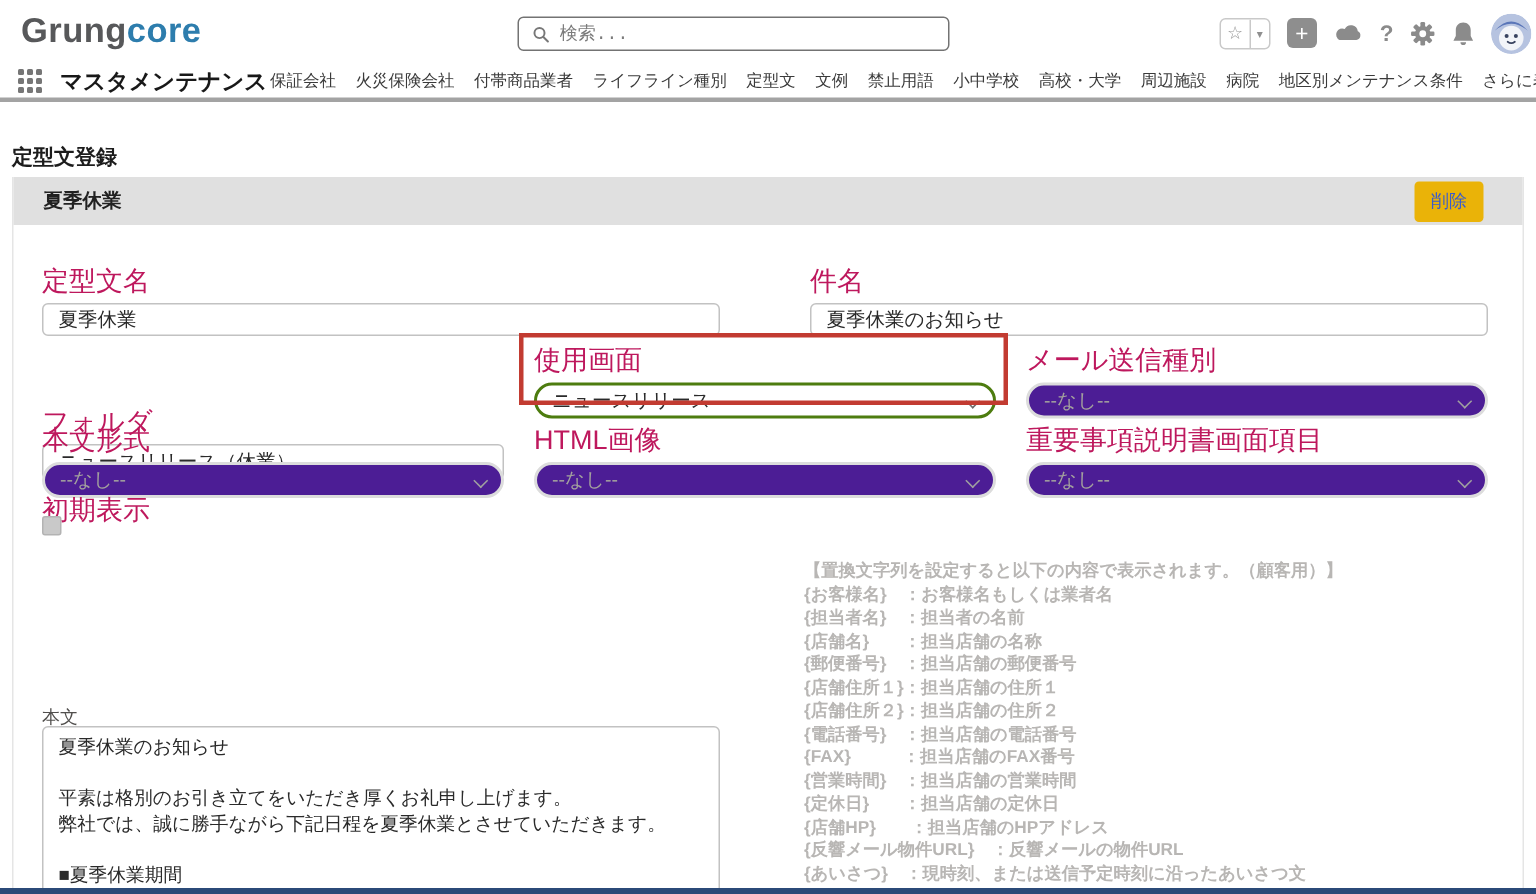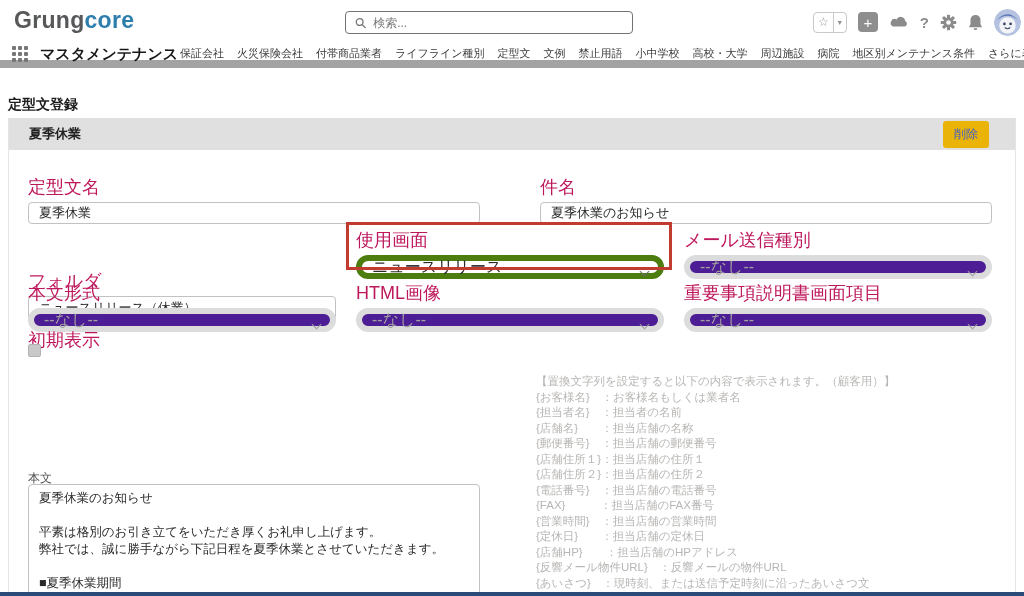--- a/index.html
+++ b/index.html
@@ -7,34 +7,34 @@
   body { font-family:"Liberation Sans", sans-serif; }
   .screen { position:relative; width:1024px; height:596px; background:#fff; overflow:hidden; }
 
   
   .topbar { position:absolute; top:0; left:0; width:100%; height:42px; background:#fff; }
   .logo { position:absolute; left:14px; top:7px; font-size:23px; font-weight:600; letter-spacing:.3px; cursor:pointer; }
   .logo .p1 { color:#57585a; }
   .logo .p2 { color:#2d7dad; }
 
   .search { position:absolute; left:345px; top:11px; width:288px; height:23px; border:1px solid #737373; border-radius:4px; display:flex; align-items:center; gap:7px; padding:0 9px; background:#fff; }
-  .search input { border:none; outline:none; width:100%; font-size:12px; color:#444; background:transparent; font-family:Liberation Sans, sans-serif; }
+  .search input { border:none; outline:none; width:100%; font-size:12px; color:#444; background:transparent; font-family:Liberation Mono, monospace; }
   .search input::placeholder { color:#7b7b7b; }
 
   .top-icons { position:absolute; right:3px; top:8px; height:28px; display:flex; align-items:center; gap:11px; }
   .fav-group { display:flex; height:21px; border:1px solid #c9c9c9; border-radius:4px; overflow:hidden; }
   .fav-star { width:19px; display:flex; align-items:center; justify-content:center; color:#999; font-size:12px; cursor:pointer; }
   .fav-caret { width:13px; display:flex; align-items:center; justify-content:center; border-left:1px solid #c9c9c9; color:#8f8f8f; font-size:8px; cursor:pointer; }
   .icon-add { width:20px; height:20px; background:#8e8e8e; border-radius:4px; color:#fff; font-size:15px; line-height:1; display:flex; align-items:center; justify-content:center; cursor:pointer; }
   .plain-icon { display:flex; align-items:center; justify-content:center; cursor:pointer; }
   .help-q { color:#8b8b8b; font-size:15px; font-weight:bold; cursor:pointer; }
   .avatar { width:27px; height:27px; border-radius:50%; overflow:hidden; cursor:pointer; }
 
   
-  .navbar { position:absolute; top:42px; left:0; width:100%; height:26px; border-bottom:8px solid #a3a3a3; background:#fff; }
+  .navbar { position:absolute; top:42px; left:0; width:100%; height:26px; border-bottom:3px solid #a3a3a3; background:#fff; }
   .waffle { position:absolute; left:12px; top:4px; display:grid; grid-template-columns:repeat(3,4px); grid-auto-rows:4px; gap:2px; cursor:pointer; }
   .waffle span { width:4px; height:4px; background:#767676; border-radius:1px; }
   .app-name { position:absolute; left:40px; top:3px; font-size:15px; font-weight:bold; color:#181818; cursor:pointer; white-space:nowrap; }
   .nav-tabs { position:absolute; left:180px; top:0; height:23px; display:flex; align-items:center; gap:13px; font-size:11px; color:#3a3a3a; white-space:nowrap; }
   .nav-tab { cursor:pointer; }
   .nav-more { display:flex; align-items:center; gap:5px; cursor:pointer; }
 
   
   .page-title { position:absolute; left:8px; top:96px; font-size:14px; font-weight:bold; color:#1c1c1c; }
 
@@ -42,32 +42,32 @@
   .card-header { height:32px; background:#e0e0e0; display:flex; align-items:center; justify-content:space-between; padding:0 26px 0 20px; }
   .card-title { font-size:13px; font-weight:bold; color:#212121; }
   .delete-btn { background:#eab308; border:none; border-radius:3px; color:#3a5ccc; font-size:12px; padding:5px 11px; cursor:pointer; font-family:inherit; }
   .card-body { position:relative; height:calc(100% - 32px); }
 
   .fld { position:absolute; }
   .f-label { font-size:18px; color:#be185d; margin-bottom:3px; white-space:nowrap; }
   .text-input { width:100%; height:22px; border:1px solid #c2c2c2; border-radius:4px; padding:0 10px; font-size:13px; color:#2a2a2a; background:#fff; font-family:inherit; outline:none; }
   .text-input.h24 { height:24px; }
 
-  .select { position:relative; height:24px; border:6px solid #4d7c0f; border-radius:12px; background:#fff; display:flex; align-items:center; padding:0 26px 0 10px; font-size:16px; color:#2a2a2a; cursor:pointer; }
+  .select { position:relative; height:24px; border:2px solid #4d7c0f; border-radius:12px; background:#fff; display:flex; align-items:center; padding:0 26px 0 10px; font-size:13px; color:#2a2a2a; cursor:pointer; }
   .select .chev { position:absolute; right:10px; top:7px; width:7px; height:7px; border-right:1.5px solid #6b6b6b; border-bottom:1.5px solid #6b6b6b; transform:rotate(45deg); }
   .select.disabled { background:#4c1d95; border-color:#dcdcdc; color:#a3a19e; }
   .select.disabled .chev { border-color:#a0a0a0; }
   .select span { overflow:hidden; text-overflow:ellipsis; white-space:nowrap; }
 
   .red-annotation { position:absolute; left:337px; top:72px; width:326px; height:48px; border:3px solid #c23b31; pointer-events:none; z-index:6; }
 
   .checkbox { position:absolute; left:19px; top:194px; width:13px; height:13px; background:#c9c9c9; border:1px solid #b3b3b3; border-radius:2px; cursor:pointer; }
 
   .hint { position:absolute; left:527px; top:224px; width:478px; font-size:11.5px; line-height:15.5px; color:#b8b6b4; }
-  .hint-line { white-space:pre; }
+  .hint-line { white-space:pre;font-weight:bold; }
 
   .body-label { position:absolute; left:19px; top:320px; font-size:12px; color:#514f4d; }
   .body-area { position:absolute; left:19px; top:334px; width:452px; height:140px; border:1px solid #c2c2c2; border-radius:4px; padding:5px 10px; font-size:12.5px; line-height:17px; color:#2a2a2a; font-family:inherit; resize:none; outline:none; overflow:hidden; white-space:pre-wrap; }
 
   .bottom-bar { position:absolute; left:0; bottom:0; width:100%; height:4px; background:#2b4a78; z-index:9; }
 </style>
 </head>
 <body>
 
 <div class="screen">

